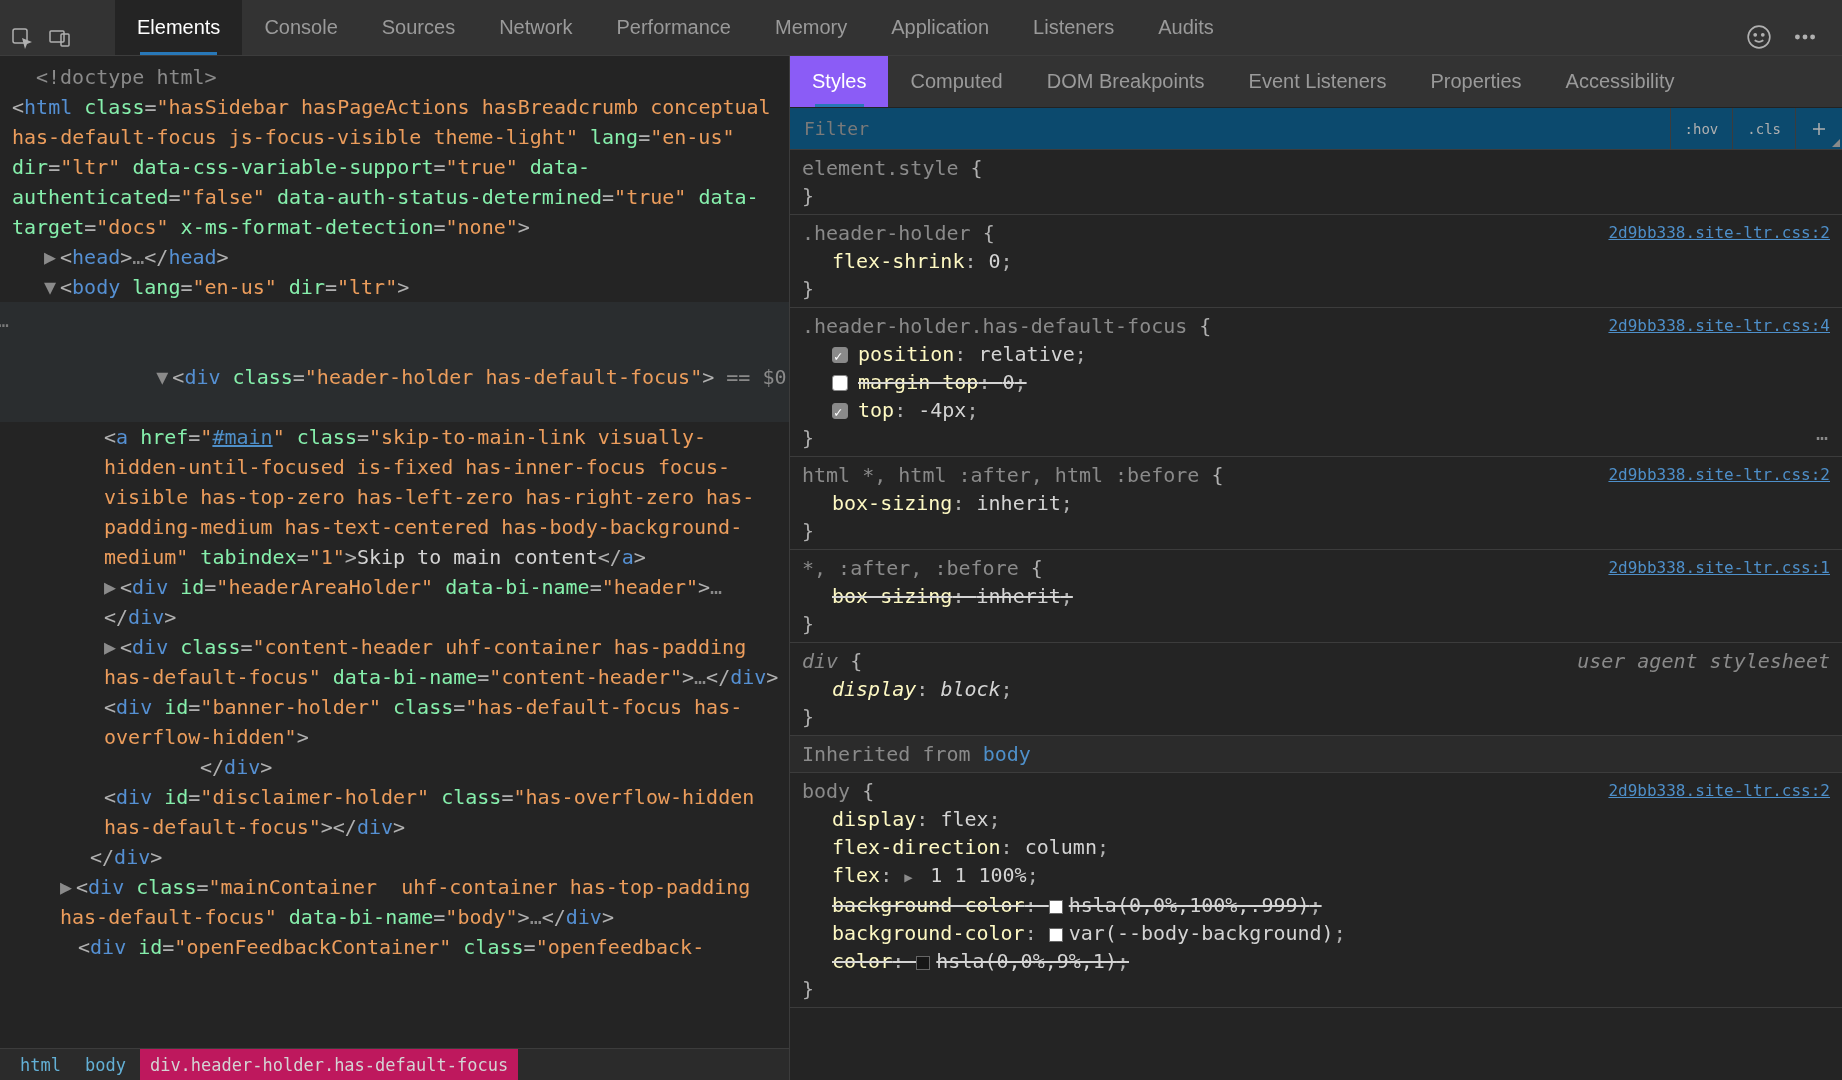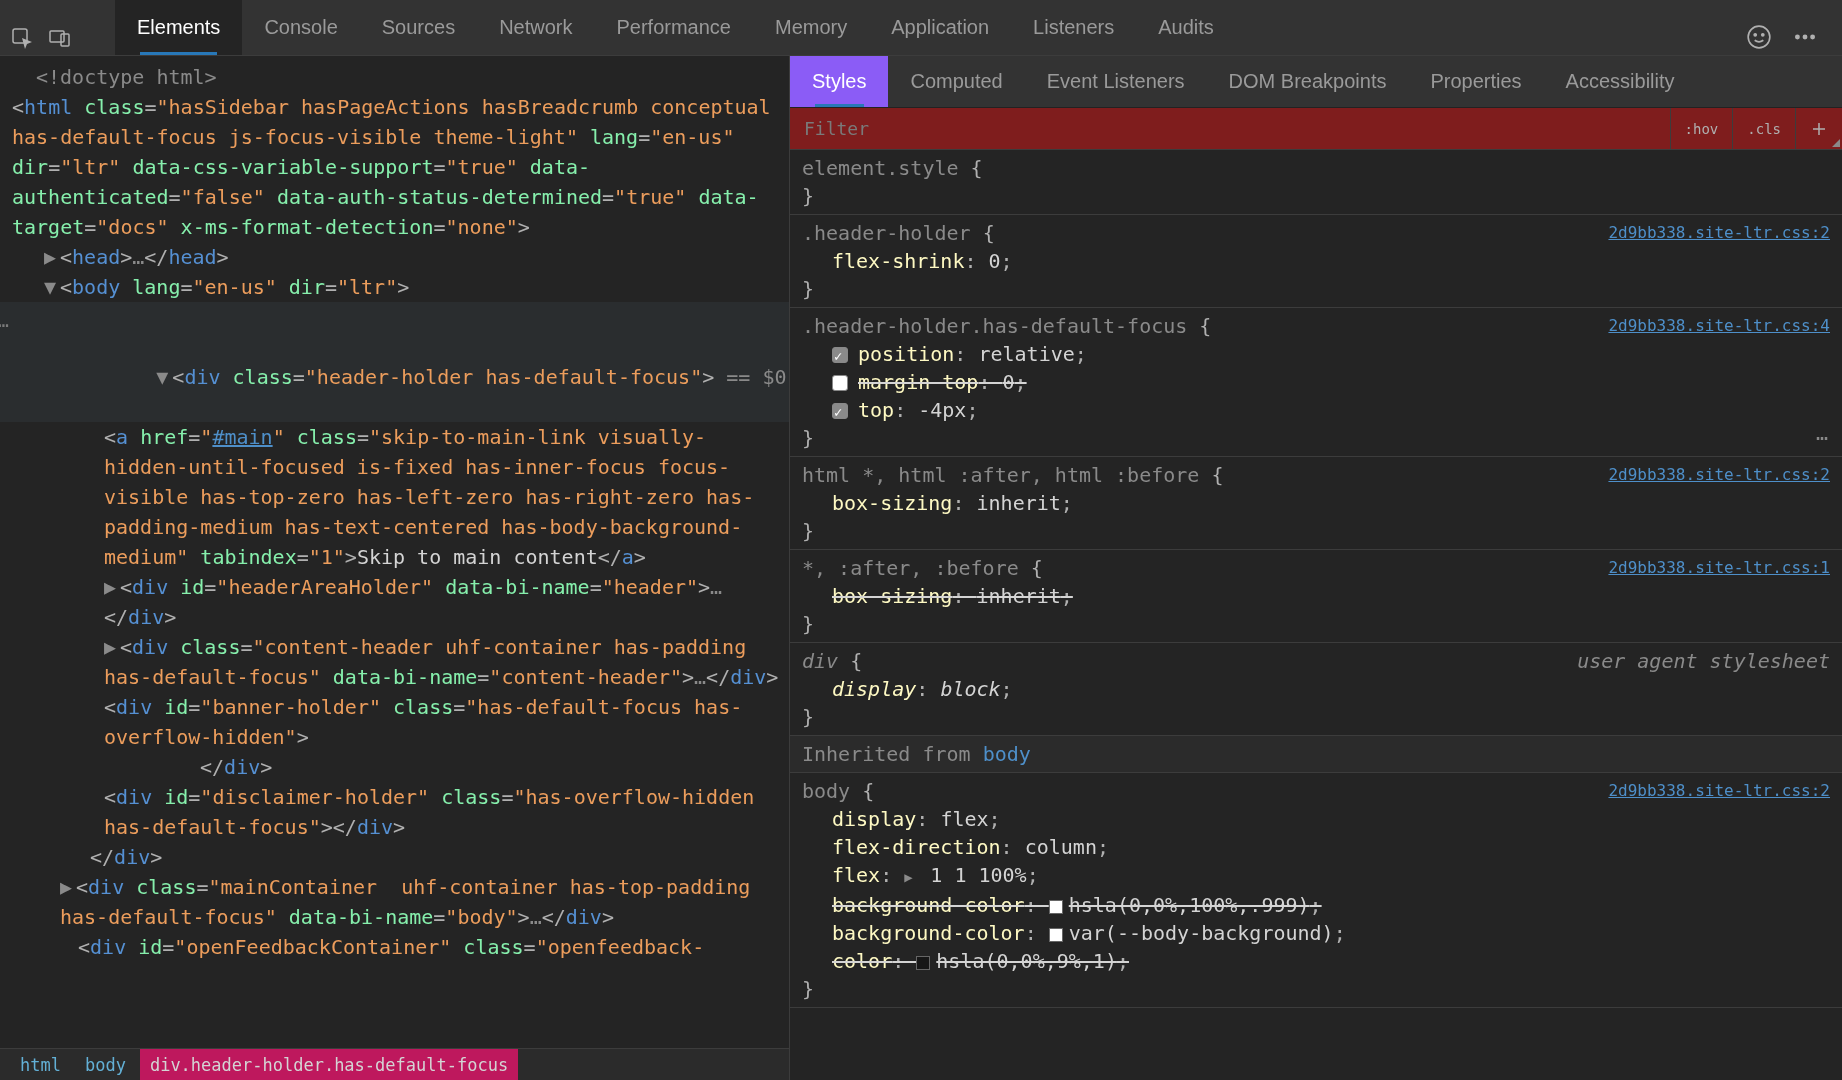--- a/index.html
+++ b/index.html
@@ -141,21 +141,21 @@
   bottom: 0;
   height: 3px;
   background: #2878b8;
 }
 
 
 .filter-bar {
   height: 42px;
   display: flex;
   align-items: center;
-  background: #7f1d1d;
+  background: #0c4a6e;
   border-bottom: 1px solid #3c3c3c;
   font-family: 'Consolas', 'Menlo', monospace;
 }
 .filter-bar input {
   flex: 1;
   background: transparent;
   border: none;
   outline: none;
   color: #d4d4d4;
   font-size: 18px;
@@ -347,22 +347,22 @@
       <span class="crumb active">div.header-holder.has-default-focus</span>
     </div>
   </div>
 
   <div class="right-pane">
 
     <div class="sub-tabs">
       <div id="sub-tabs-container" style="display:flex;height:100%">
           <div class="stab active">Styles</div>
           <div class="stab">Computed</div>
+          <div class="stab">DOM Breakpoints</div>
           <div class="stab">Event Listeners</div>
-          <div class="stab">DOM Breakpoints</div>
           <div class="stab">Properties</div>
           <div class="stab">Accessibility</div>
         </div>
     </div>
 
     <div class="filter-bar">
       <input placeholder="Filter" style="">
       <span class="fbtn">:hov</span>
       <span class="fbtn">.cls</span>
       <span class="fbtn corner">

